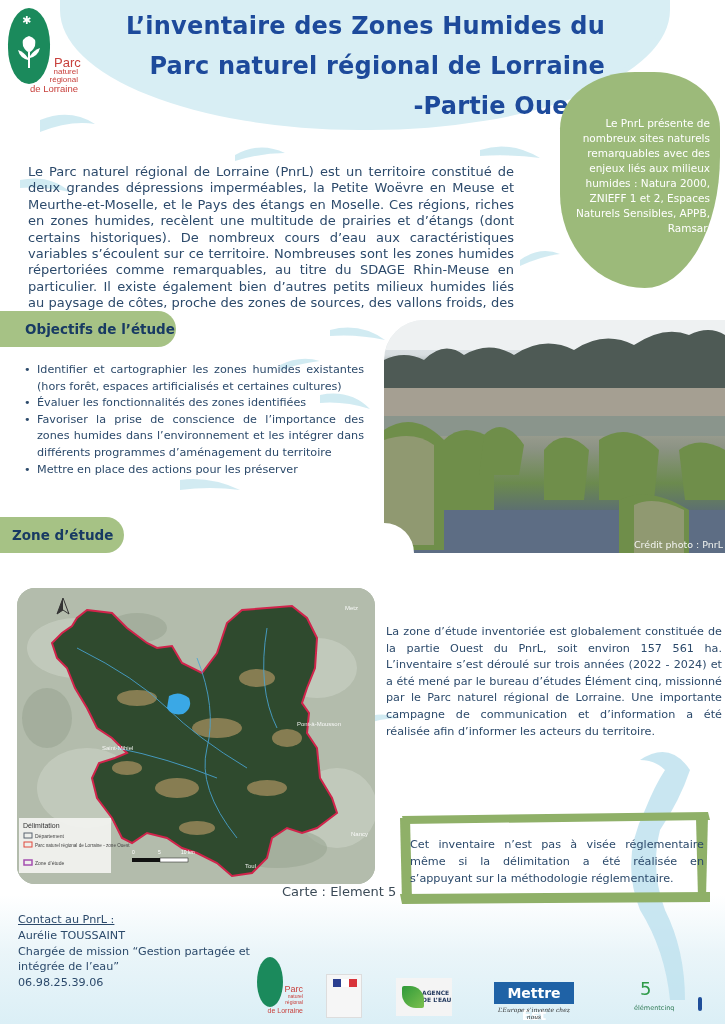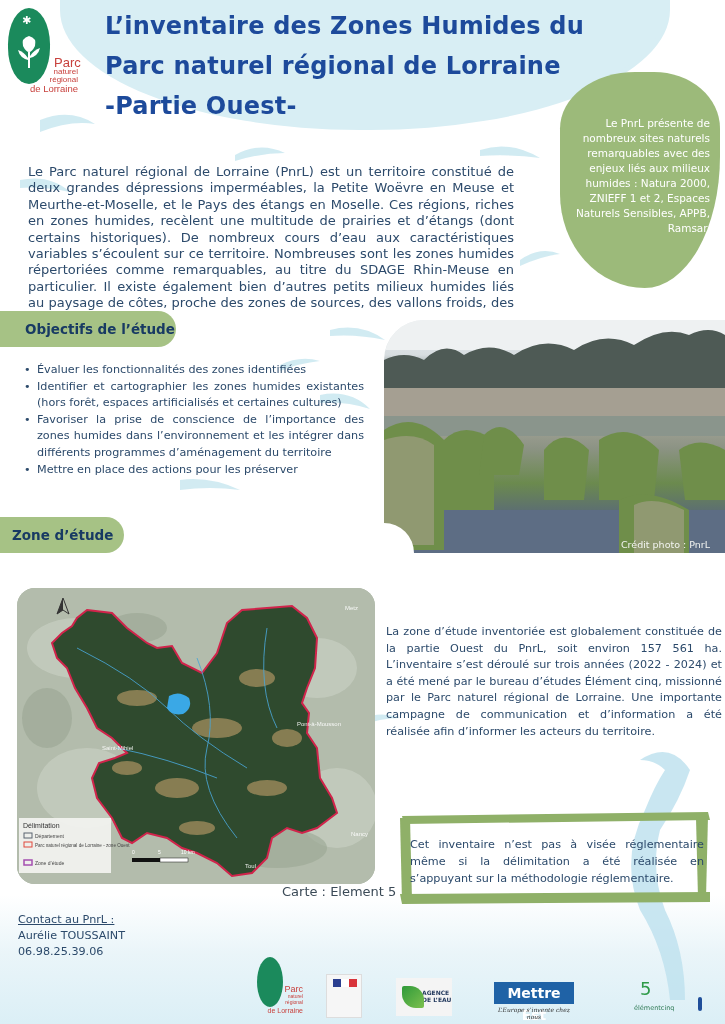--- a/index.html
+++ b/index.html
@@ -14,42 +14,42 @@
   .logo { position: absolute; left: 6px; top: 6px; width: 90px; height: 86px; }
   .logo .disc { position: absolute; left: 2px; top: 2px; width: 42px; height: 76px; border-radius: 22px / 38px; background: #1b8a5c; }
   .logo .disc .star { position: absolute; left: 14px; top: 6px; color: #fff; font-size: 11px; }
   .logo .disc .thistle { position: absolute; left: 8px; top: 22px; width: 26px; height: 40px; }
   .logo .txt { position: absolute; font-family: "Liberation Sans", sans-serif; color: #c8413d; text-align: right; line-height: 1; }
   .logo .t1 { left: 48px; top: 50px; font-size: 13px; width: 24px; }
   .logo .t2 { left: 42px; top: 62px; font-size: 8px; width: 30px; }
   .logo .t3 { left: 42px; top: 70px; font-size: 8px; width: 30px; }
   .logo .t4 { left: 18px; top: 78px; font-size: 9.5px; width: 54px; }
 
-  .title { position: absolute; left: 105px; top: 6px; width: 500px; text-align: left; font-family: "DejaVu Sans", sans-serif; font-weight: bold; color: #1d4a9b; font-size: 24px; line-height: 40px; letter-spacing: 0.2px; }
+  .title { position: absolute; left: 105px; top: 6px; width: 500px; text-align: right; font-family: "DejaVu Sans", sans-serif; font-weight: bold; color: #1d4a9b; font-size: 24px; line-height: 40px; letter-spacing: 0.2px; }
 
   
   .intro { position: absolute; left: 28px; top: 140px; width: 486px; font-size: 13px; line-height: 16.4px; text-align: justify; color: #2c4a6b; margin-top: 24px; }
 
   
   .green-blob { position: absolute; left: 560px; top: 72px; width: 160px; height: 216px; background: #9cba7a; border-radius: 80px 70px 80px 90px / 60px 60px 140px 100px; }
   .green-blob-text { position: absolute; left: 570px; top: 116px; width: 140px; font-size: 10.5px; line-height: 15px; color: #ffffff; text-align: right; }
 
   
   .pill { position: absolute; left: 0; height: 36px; background: #a6c285; border-radius: 0 20px 20px 0; color: #183a63; font-weight: bold; font-size: 13.5px; line-height: 36px; padding-left: 12px; }
   .pill-obj { top: 311px; width: 176px; padding-left: 25px; }
   .pill-zone { top: 517px; width: 124px; }
 
   .objectives { position: absolute; left: 22px; top: 362px; width: 342px; font-size: 11.2px; line-height: 16.6px; color: #2c4a6b; list-style: none; text-align: justify; }
   .objectives li { position: relative; padding-left: 15px; }
   .objectives li::before { content: "•"; position: absolute; left: 2px; top: 0; }
 
   
   .photo { position: absolute; left: 384px; top: 320px; width: 341px; height: 233px; border-radius: 40px 0 0 0; overflow: hidden; background: linear-gradient(#eaeef0 0%, #d7dde0 15%, #5d6a66 25%, #79827a 35%, #a7a69a 42%, #8c9384 55%, #6b8a4e 70%, #59687a 85%, #7a8aa3 100%); }
   .photo .corner { position: absolute; left: 0; bottom: 0; width: 30px; height: 30px; background: #fff; border-radius: 0 30px 0 0; }
-  .photo .credit { position: absolute; right: 15px; bottom: 3px; font-size: 9.5px; color: #f2f4f0; }
+  .photo .credit { position: absolute; right: 2px; bottom: 3px; font-size: 9.5px; color: #f2f4f0; }
 
   
   .map { position: absolute; left: 17px; top: 588px; width: 358px; height: 296px; border-radius: 18px; overflow: hidden; background: #a9b4a3; }
   .map svg { width: 100%; height: 100%; display: block; }
   .map-caption { position: absolute; left: 282px; top: 884px; font-size: 13px; color: #3b4a57; }
 
   .zone-text { position: absolute; left: 386px; top: 624px; width: 336px; font-size: 11.2px; line-height: 16.6px; color: #2c4a6b; text-align: justify; }
 
   .note-box { position: absolute; left: 400px; top: 812px; width: 312px; height: 90px; }
   .note-box svg { position: absolute; left: 0; top: 0; }
@@ -123,22 +123,22 @@
   <div>-Partie Ouest-</div>
 </div>
 
 <p class="intro">Le Parc naturel régional de Lorraine (PnrL) est un territoire constitué de deux grandes dépressions imperméables, la Petite Woëvre en Meuse et Meurthe-et-Moselle, et le Pays des étangs en Moselle. Ces régions, riches en zones humides, recèlent une multitude de prairies et d’étangs (dont certains historiques). De nombreux cours d’eau aux caractéristiques variables s’écoulent sur ce territoire. Nombreuses sont les zones humides répertoriées comme remarquables, au titre du SDAGE Rhin-Meuse en particulier. Il existe également bien d’autres petits milieux humides liés au paysage de côtes, proche des zones de sources, des vallons froids, des mares et des étangs.</p>
 
 <div class="green-blob"></div>
 <p class="green-blob-text">Le PnrL présente de nombreux sites naturels remarquables avec des enjeux liés aux milieux humides : Natura 2000, ZNIEFF 1 et 2, Espaces Naturels Sensibles, APPB, Ramsar.</p>
 
 <div class="pill pill-obj">Objectifs de l’étude</div>
 <ul class="objectives">
+  <li>Identifier et cartographier les zones humides existantes (hors forêt, espaces artificialisés et certaines cultures)</li>
   <li>Évaluer les fonctionnalités des zones identifiées</li>
-  <li>Identifier et cartographier les zones humides existantes (hors forêt, espaces artificialisés et certaines cultures)</li>
   <li>Favoriser la prise de conscience de l’importance des zones humides dans l’environnement et les intégrer dans différents programmes d’aménagement du territoire</li>
   <li>Mettre en place des actions pour les préserver</li>
 </ul>
 
 <div class="photo">
   <svg viewBox="0 0 341 233" width="341" height="233" style="position:absolute;left:0;top:0">
     <rect x="0" y="0" width="341" height="30" fill="#eef1f2"></rect>
     <path d="M0 70 L0 40 q20 -10 40 0 q20 -20 40 -5 q25 -15 50 0 q30 -20 60 -5 q30 -20 60 -5 q30 -20 55 -10 q20 -10 36 0 L341 70z" fill="#4e5a55"></path>
     <rect x="0" y="68" width="341" height="30" fill="#a59f92"></rect>
     <rect x="0" y="96" width="341" height="20" fill="#8a958c"></rect>
@@ -235,20 +235,21 @@
     <path d="M0 6 L10 6 L12 88 L2 90z" fill="#8fb068"></path>
     <path d="M296 6 L308 4 L306 86 L298 86z" fill="#8fb068"></path>
     <path d="M0 82 L310 80 L310 90 L2 92z" fill="#8fb068"></path>
   </svg>
 </div>
 <p class="note-text">Cet inventaire n’est pas à visée réglementaire même si la délimitation a été réalisée en s’appuyant sur la méthodologie réglementaire.</p>
 
 <div class="contact">
   <div class="head">Contact au PnrL :</div>
   <div>Aurélie TOUSSAINT</div>
+  <div class="justify">Chargée de mission “Gestion partagée et intégrée de l’eau”</div>
   <div>06.98.25.39.06</div>
 </div>
 
 <div class="partner p-pnr">
   <div class="disc"></div>
   <span class="txt" style="left:30px;top:30px;font-size:9px;width:20px;">Parc</span>
   <span class="txt" style="left:24px;top:39px;font-size:5px;width:26px;">naturel</span>
   <span class="txt" style="left:24px;top:45px;font-size:5px;width:26px;">régional</span>
   <span class="txt" style="left:10px;top:52px;font-size:7px;width:40px;">de Lorraine</span>
 </div>

